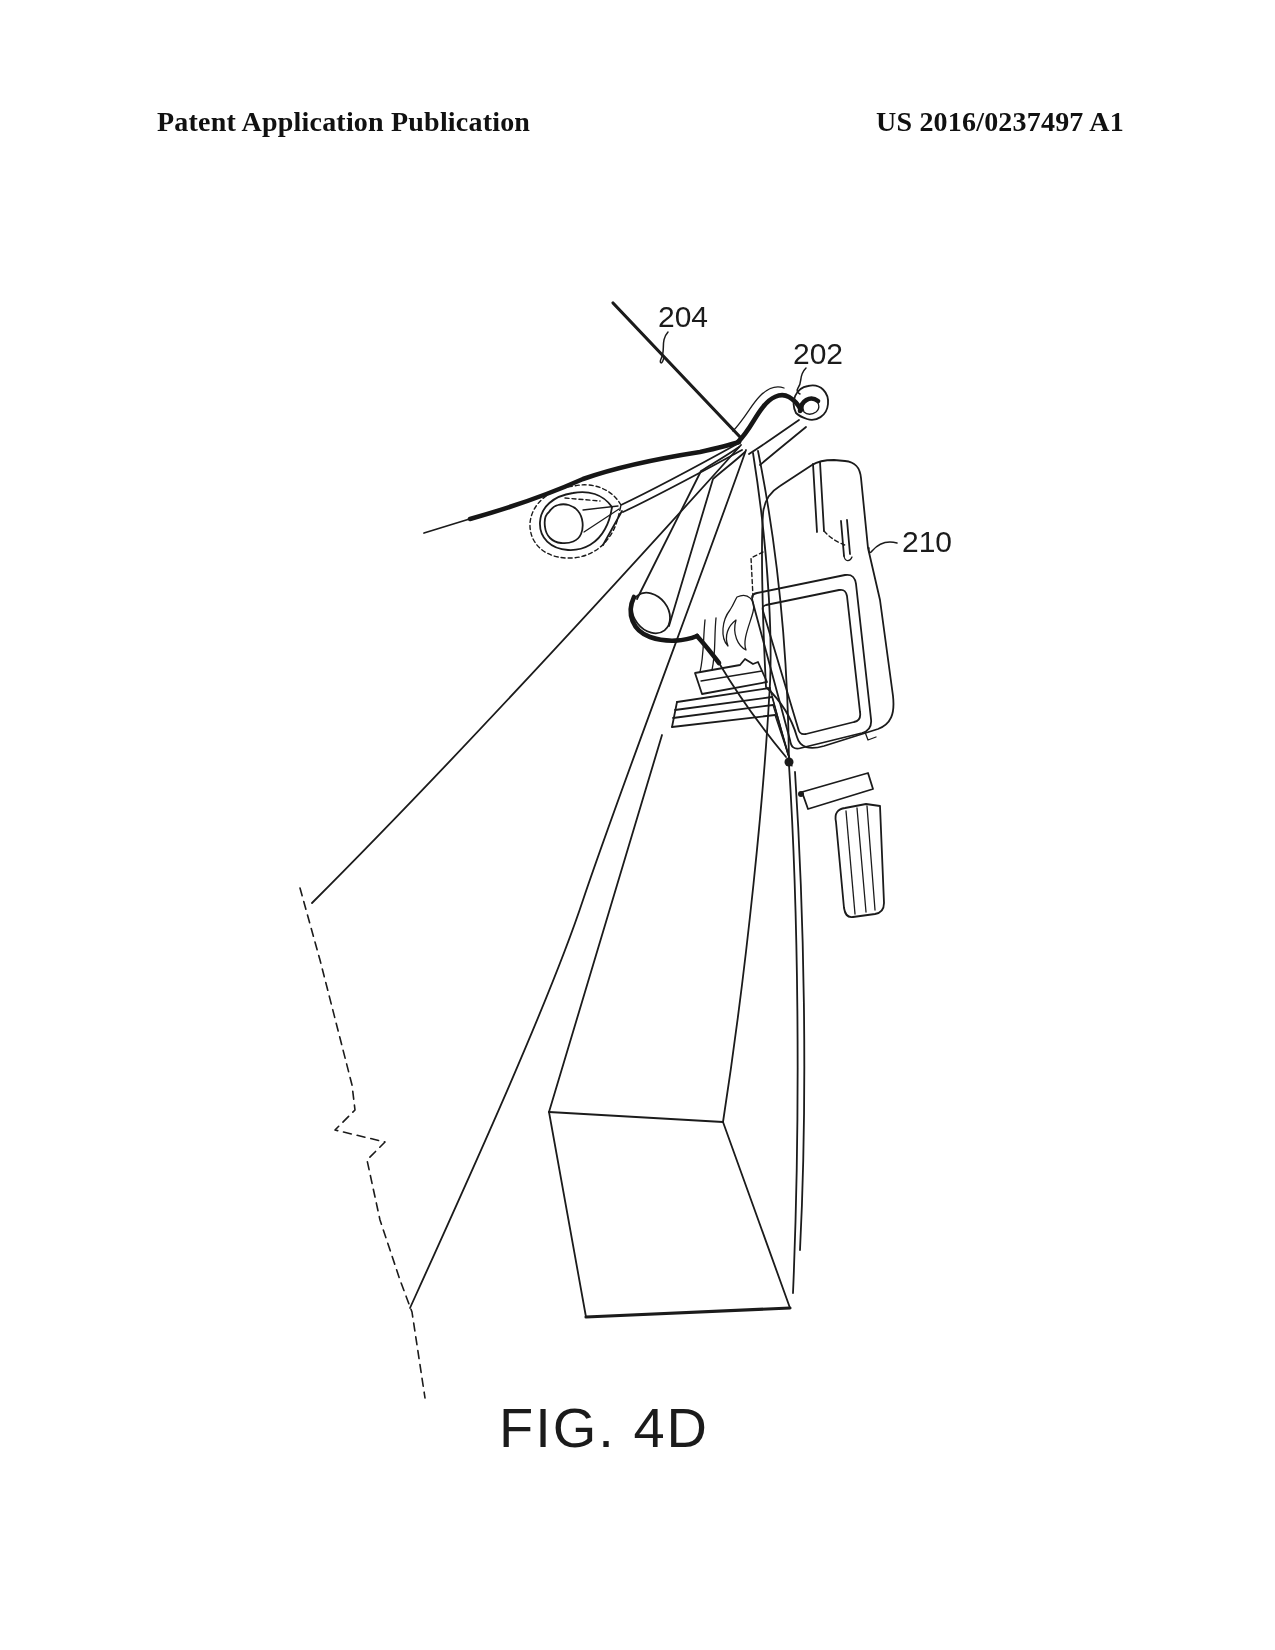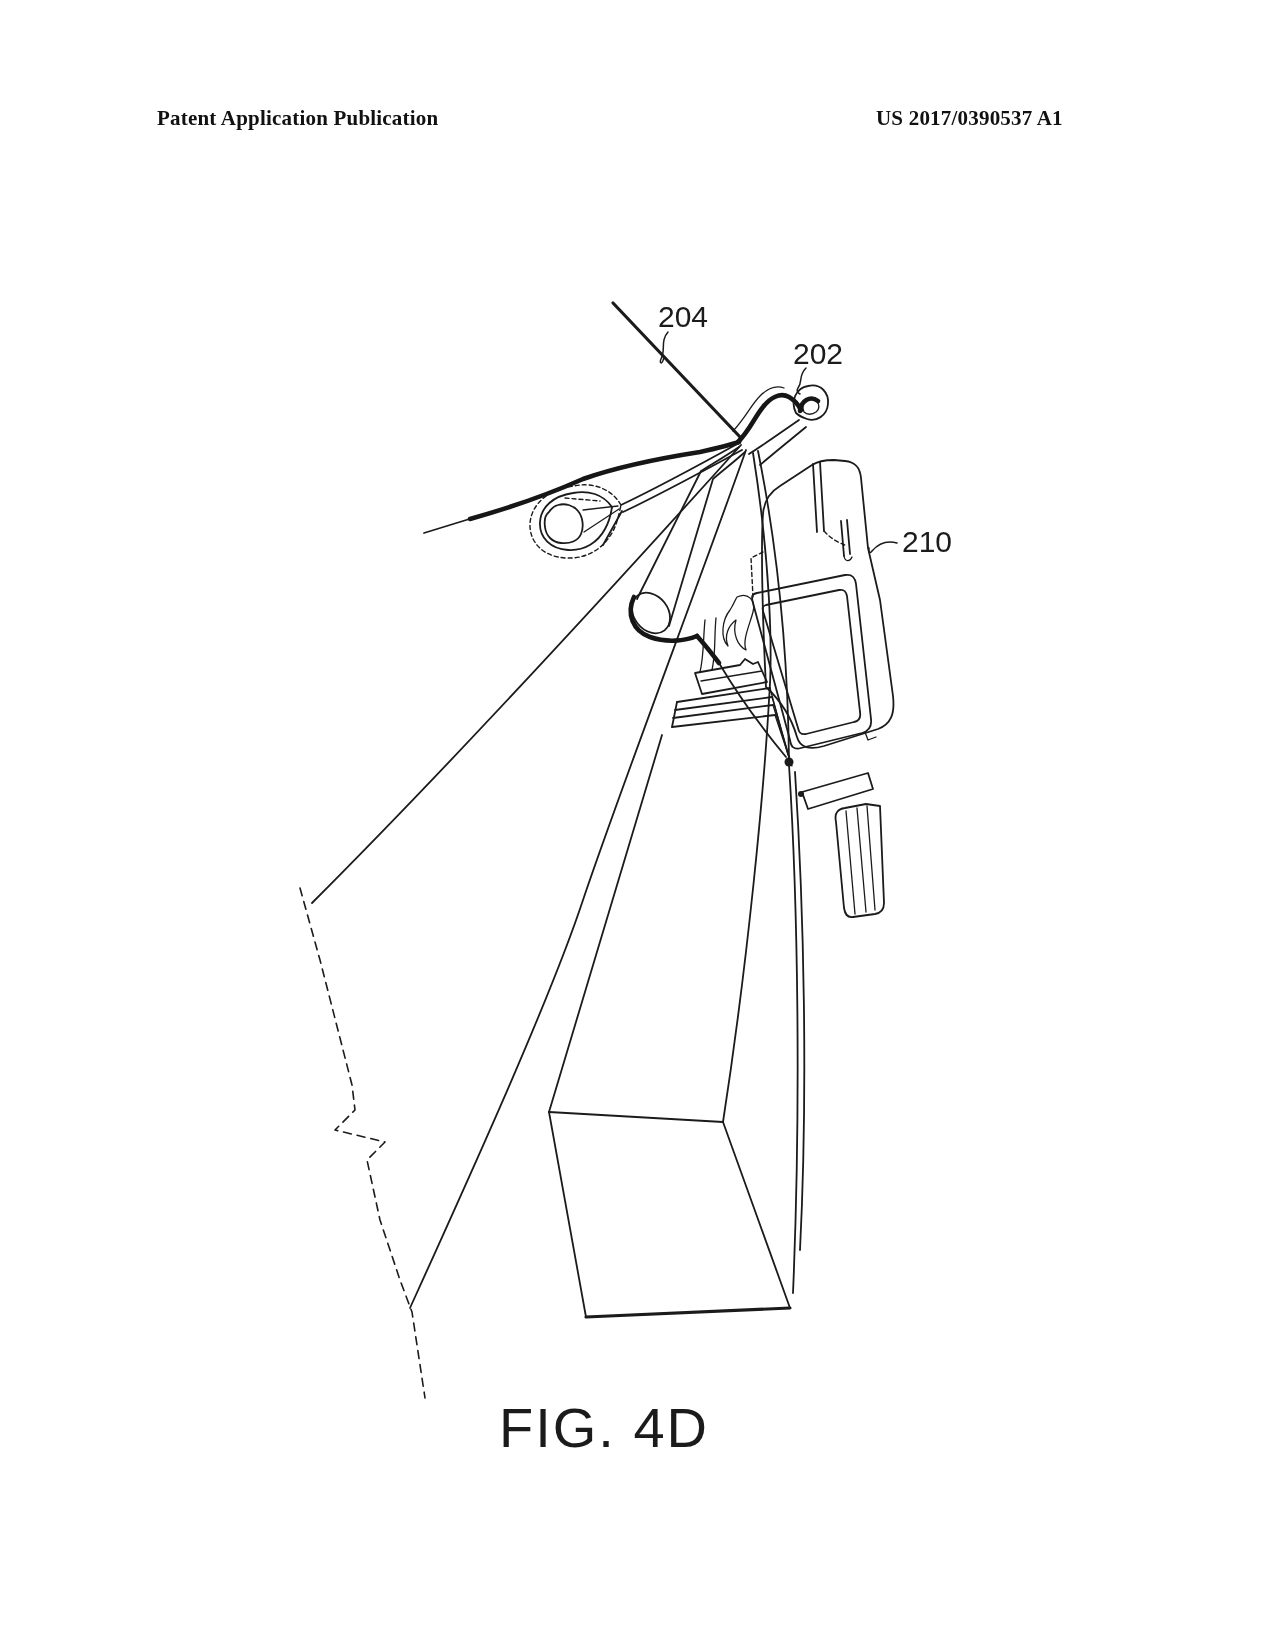--- a/index.html
+++ b/index.html
@@ -7,21 +7,21 @@
     position:relative;
     width:1275px;height:1650px;
     background:#ffffff;
     margin:0 auto;
     overflow:hidden;
     font-family:"Liberation Serif", serif;
   }
   .page-header{position:absolute;top:0;left:0;width:100%;height:150px;}
   .page-header .h{
     position:absolute;top:106px;
-    font-weight:bold;font-size:21px;color:#111;
+    font-weight:bold;font-size:28px;color:#111;
     letter-spacing:0.2px;white-space:pre;
   }
   .h.left{left:157px;}
   .h.center{left:512px;}
   .h.right{left:876px;}
   svg.drawing{position:absolute;top:0;left:0;}
   svg.drawing text.ref{
     font-family:"Liberation Sans", sans-serif;
     font-size:30px;fill:#1b1b1b;
   }
@@ -38,21 +38,21 @@
   .leader{fill:none;stroke:#1b1b1b;stroke-width:1.5;stroke-linecap:round;}
   .blob{fill:#1b1b1b;stroke:none;}
 </style>
 </head>
 <body>
 
 <div class="page">
 
   <div class="page-header">
     <span class="h left">Patent Application Publication</span>
-    <span class="h right">US 2017/0390537 A1</span>
+    <span class="h right">US 2016/0237497 A1</span>
   </div>
 
   <svg class="drawing" width="1275" height="1650" viewBox="0 0 1275 1650">
 
     <g>
       <path class="ln-med" d="M613,303 L741,438"></path>
       <path class="ln" d="M424,533 L476,517"></path>
       <path class="ln-bold" d="M470,519 C520,505 556,491 583,479 C620,466 668,457 700,452 C718,448 730,445 739,442"></path>
       <path class="ln-bold" d="M738,442 C750,430 754,418 763,407 C770,398 780,392 789,397 C796,401 799,406 801,410"></path>
       <path class="ln-thin" d="M733,431 C746,417 751,405 760,396 C767,389 776,385 784,388"></path>

